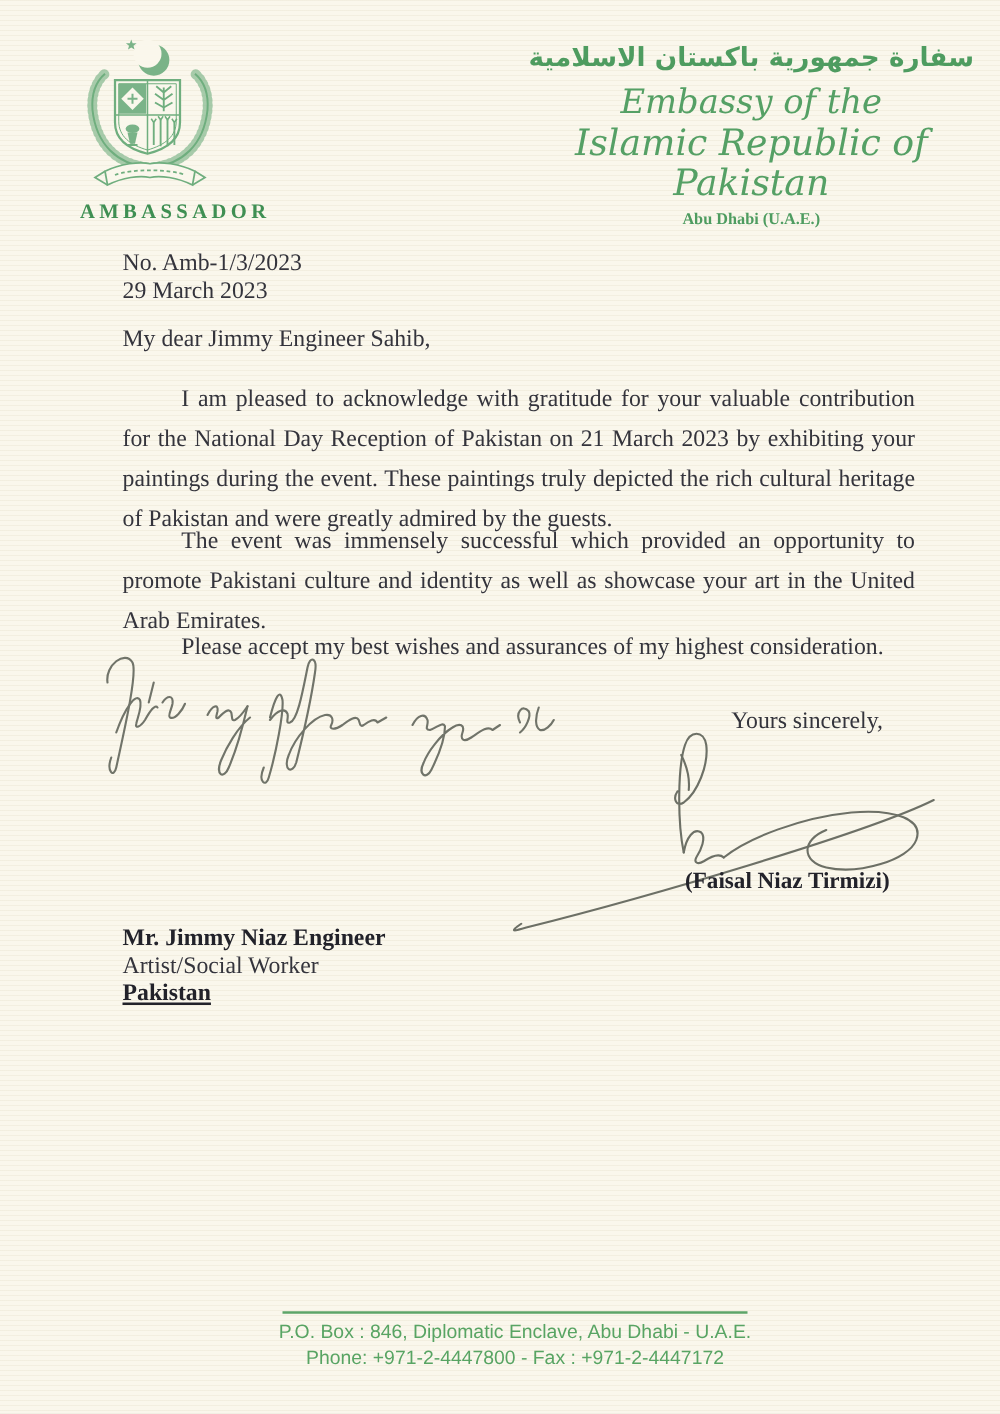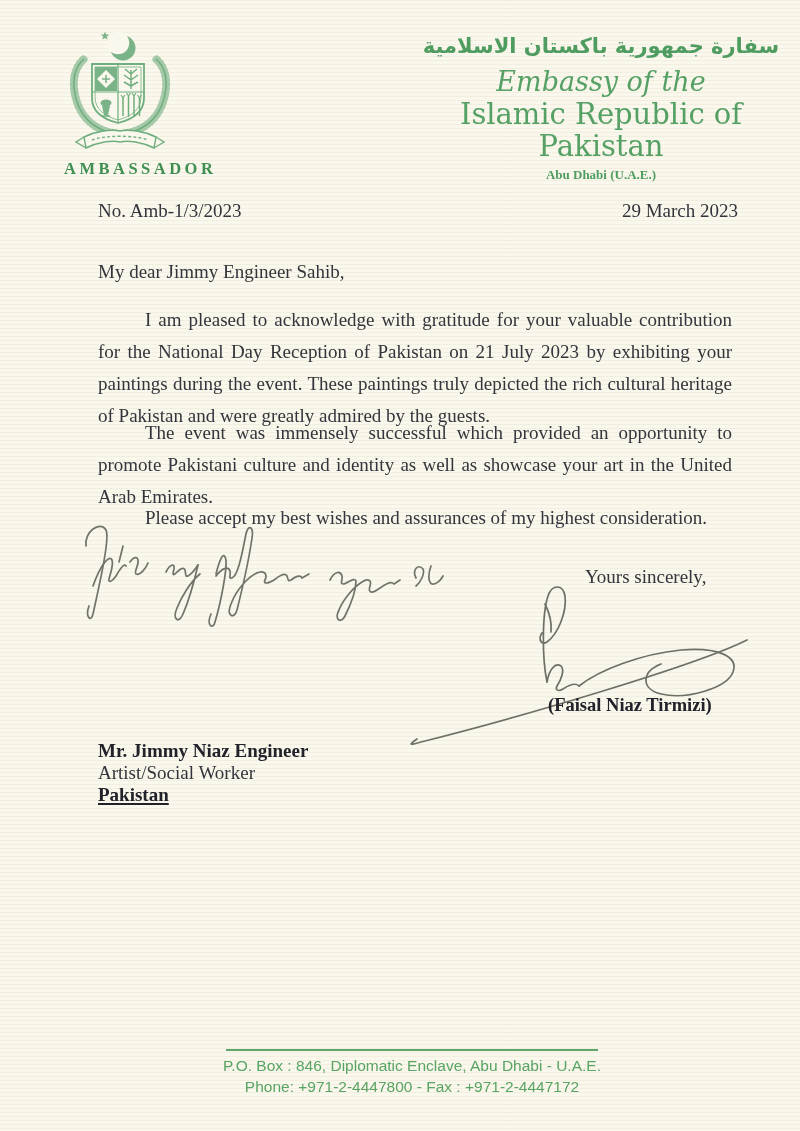--- a/index.html
+++ b/index.html
@@ -31,34 +31,35 @@
     font-weight:bold;font-size:21px;line-height:28px;
     color:#4e9c60;
   }
   .script1{
     font-family:"DejaVu Serif", serif;
     font-style:italic;font-size:27px;line-height:32px;
     margin-top:6px;color:#55a065;
   }
   .script2{
     font-family:"DejaVu Serif", serif;
-    font-size:29px;line-height:32px;
+    font-style:italic;font-size:29px;line-height:32px;
     color:#55a065;
   }
   .abudhabi{
     font-family:"Liberation Serif", serif;
     font-weight:bold;font-size:13px;margin-top:5px;
     color:#4e9c60;
   }
 
   
   .refrow{
     left:98px;top:200px;width:640px;
     display:flex;justify-content:space-between;
     font-size:19px;
+    flex-direction:column;
   }
   .salutation{left:98px;top:261px;font-size:19px;}
   .para{
     left:98px;width:634px;
     font-size:19px;line-height:32px;
     text-align:justify;text-indent:47px;
   }
   .p1{top:304px;}
   .p2{top:417px;}
   .p3{top:502px;}
@@ -147,21 +148,21 @@
     <div class="script2">Islamic Republic of Pakistan</div>
     <div class="abudhabi">Abu Dhabi (U.A.E.)</div>
   </div>
 
   <div class="abs refrow">
     <span>No. Amb-1/3/2023</span>
     <span>29 March 2023</span>
   </div>
 
   <div class="abs salutation">My dear Jimmy Engineer Sahib,</div>
-  <div class="abs para p1">I am pleased to acknowledge with gratitude for your valuable contribution for the National Day Reception of Pakistan on 21 July 2023 by exhibiting your paintings during the event. These paintings truly depicted the rich cultural heritage of Pakistan and were greatly admired by the guests.</div>
+  <div class="abs para p1">I am pleased to acknowledge with gratitude for your valuable contribution for the National Day Reception of Pakistan on 21 March 2023 by exhibiting your paintings during the event. These paintings truly depicted the rich cultural heritage of Pakistan and were greatly admired by the guests.</div>
   <div class="abs para p2">The event was immensely successful which provided an opportunity to promote Pakistani culture and identity as well as showcase your art in the United Arab Emirates.</div>
   <div class="abs para p3">Please accept my best wishes and assurances of my highest consideration.</div>
 
   <svg class="abs handwriting" viewBox="0 0 398 152" role="img" aria-label="With my profound regards">
     <g class="ink" stroke-width="1.7" opacity="0.88">
       <path d="M4,30 C2,16 18,4 24,14 C28,22 18,66 11,98 C9,107 3,101 7,90"></path>
       <path d="M11,70 C18,50 27,38 30,44 C32,49 28,58 27,63 C26,67 30,66 34,60 C38,53 42,47 44,50"></path>
       <path d="M41,30 L37,46"></path>
       <path d="M48,46 C52,40 57,40 56,47 C55,52 52,57 54,58 C58,60 64,52 66,47"></path>
       <path d="M84,56 C88,48 93,47 92,53 C91,57 90,60 93,58 C97,54 101,50 103,54 C104,58 103,61 106,60 C110,58 114,52 116,49"></path>

